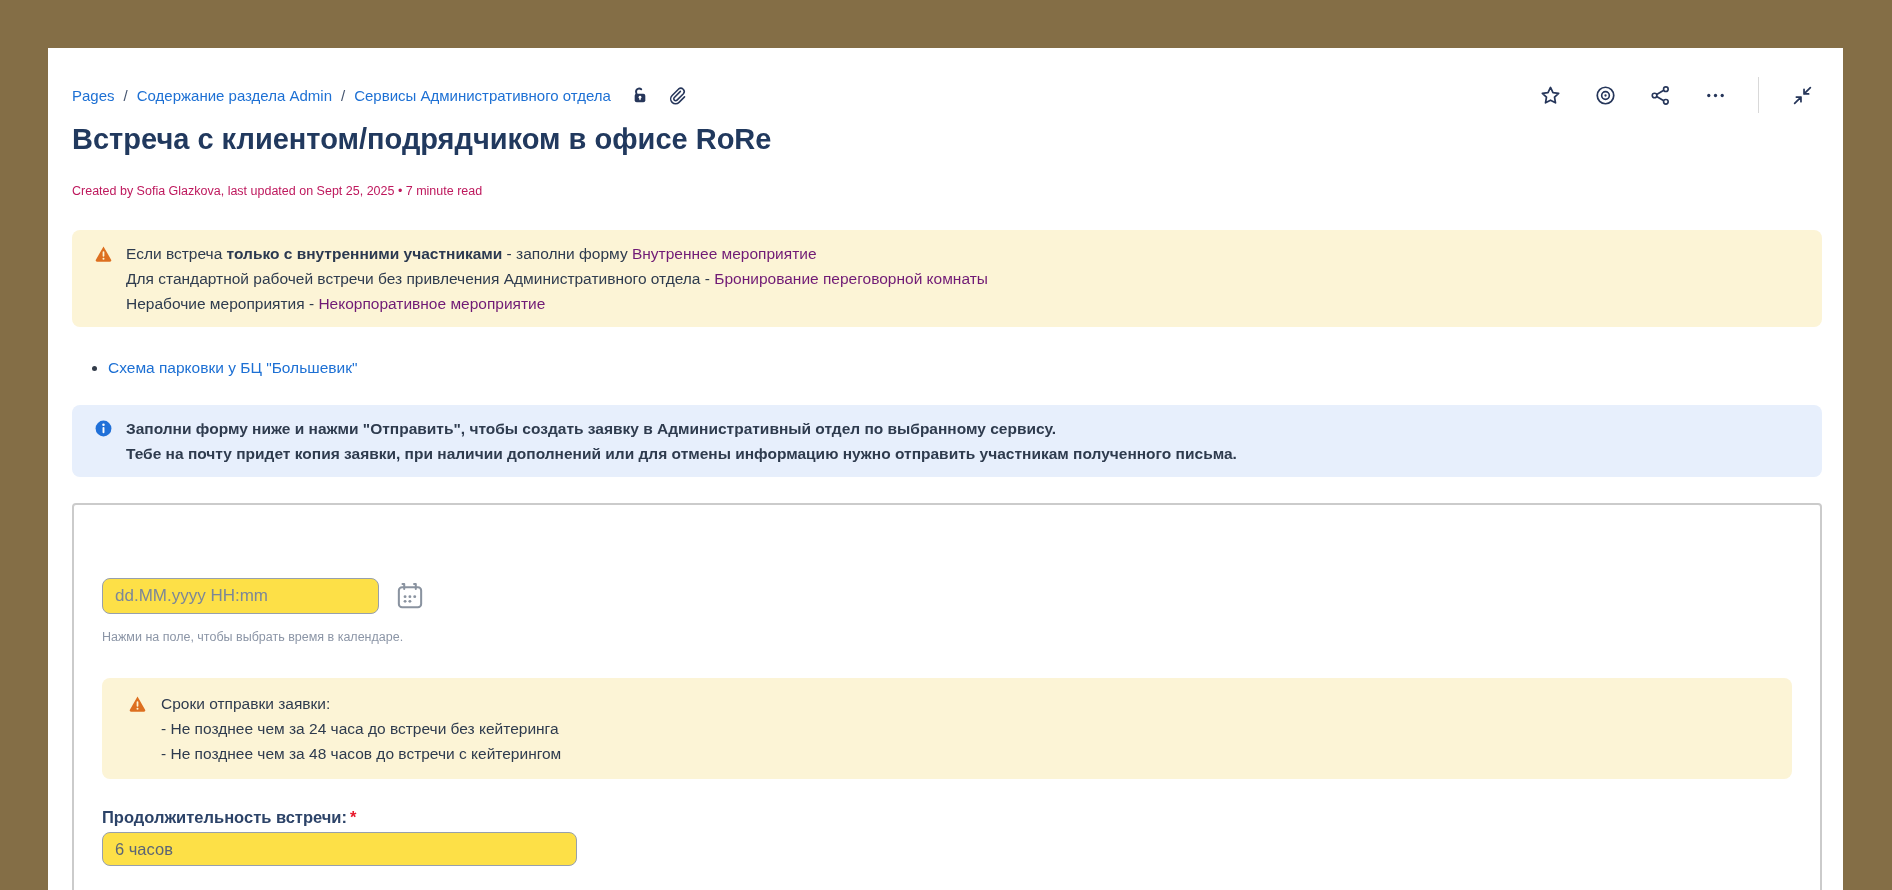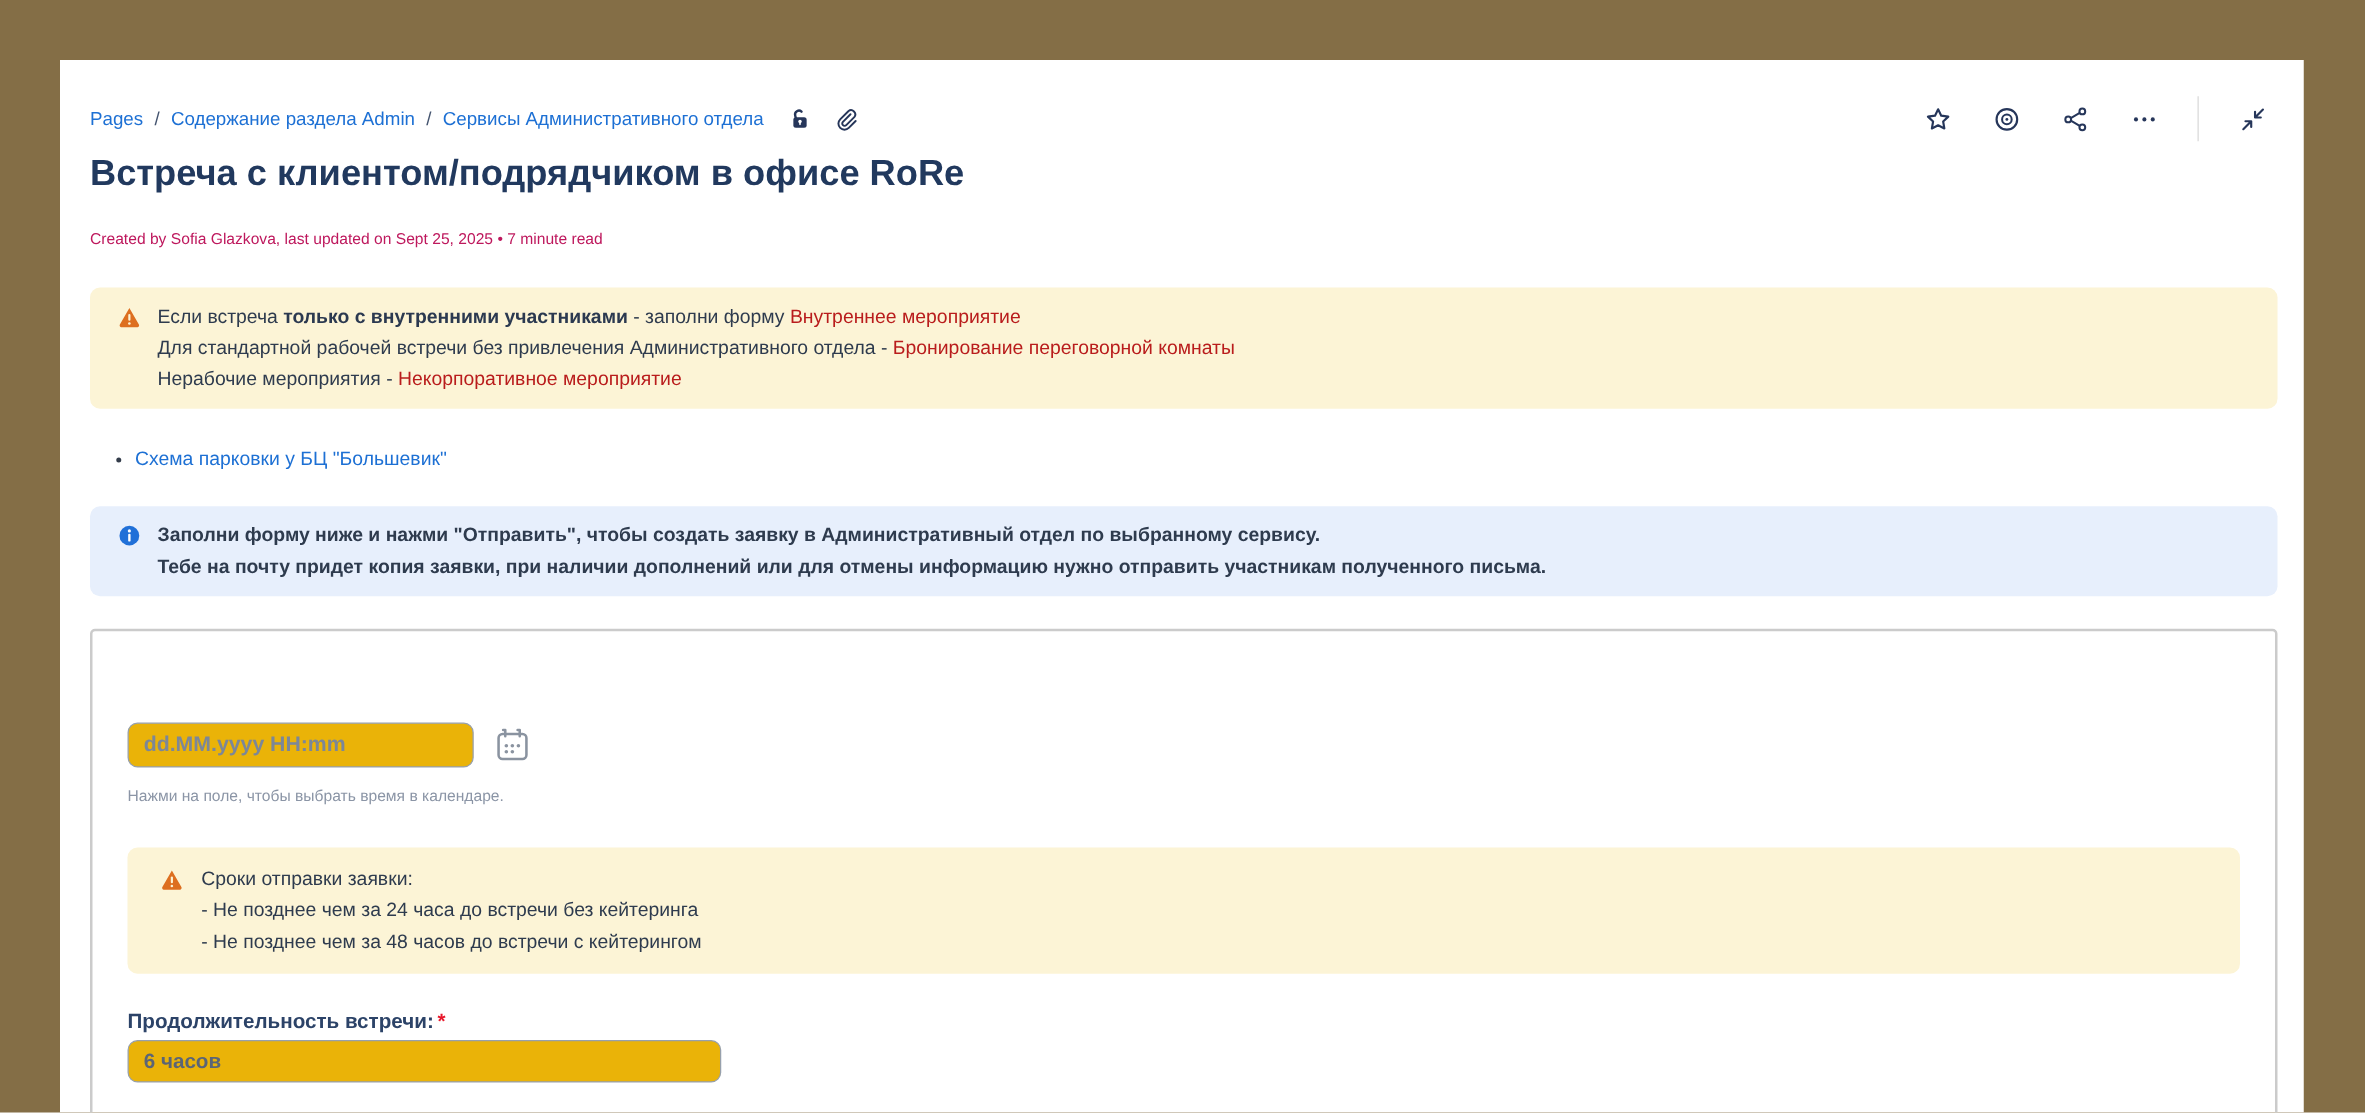--- a/index.html
+++ b/index.html
@@ -46,21 +46,21 @@
     display: flex;
     align-items: flex-start;
     border-radius: 8px;
     padding: 11px 16px;
     font-size: 15.5px;
     line-height: 25px;
   }
   .panel-warning { background: #fcf4d6; }
   .panel-info    { background: #e7effc; font-weight: bold; }
   .panel .panel-icon { flex: 0 0 auto; margin: 3px 13px 0 6px; }
-  .panel a { color: #b91c1c; text-decoration: none; cursor: pointer; }
+  .panel a { color: #701a75; text-decoration: none; cursor: pointer; }
   .panel strong { color: #2b3950; }
   .top-warning { margin-top: 32px; }
   .info-block  { margin-top: 26px; }
   
   .bullet-list { margin-top: 30px; padding-left: 36px; font-size: 15.5px; }
   .bullet-list li { color: #333c4a; line-height: 22px; }
   .bullet-list a { color: #1d70d4; text-decoration: none; cursor: pointer; }
   
   .form-box {
     margin-top: 26px;
@@ -78,23 +78,22 @@
   .req { color: #e8192c; margin-left: 3px; }
   .input-row { margin-top: 7px; display: flex; align-items: center; }
   .text-input {
     height: 36px;
     border: 1.5px solid #97a0ac;
     border-radius: 8px;
     padding: 0 12px;
     font-family: "Liberation Sans", sans-serif;
     font-size: 17px;
     color: #5b6576;
-    background: #eab308;
+    background: #fde047;
     outline: none;
-    font-weight: bold;
   }
   .text-input::placeholder { color: #7c8798; opacity: 1; }
   .dt-input { width: 277px; }
   .calendar-btn { margin-left: 15px; width: 32px; height: 32px; }
   .help-text { font-size: 12.5px; color: #8b95a6; line-height: 15px; }
   .help-1 { margin-top: 16px; }
   .help-2 { margin-top: 9px; }
   .deadline-panel { margin-top: 33px; padding: 13px 18px; }
   .deadline-panel .panel-icon { margin: 3px 14px 0 8px; }
   .label-2 { margin-top: 28px; }

